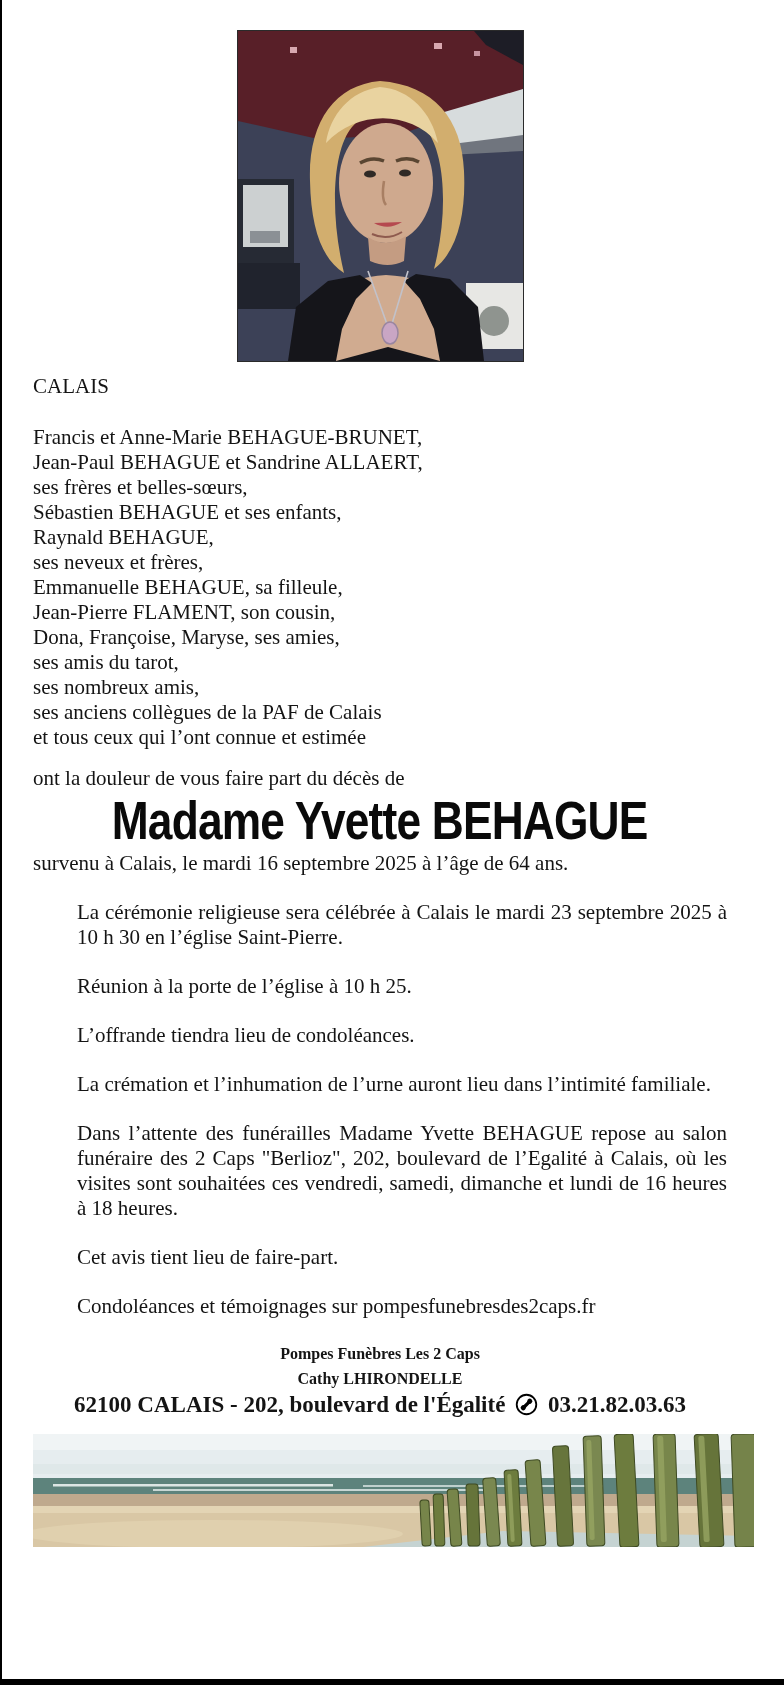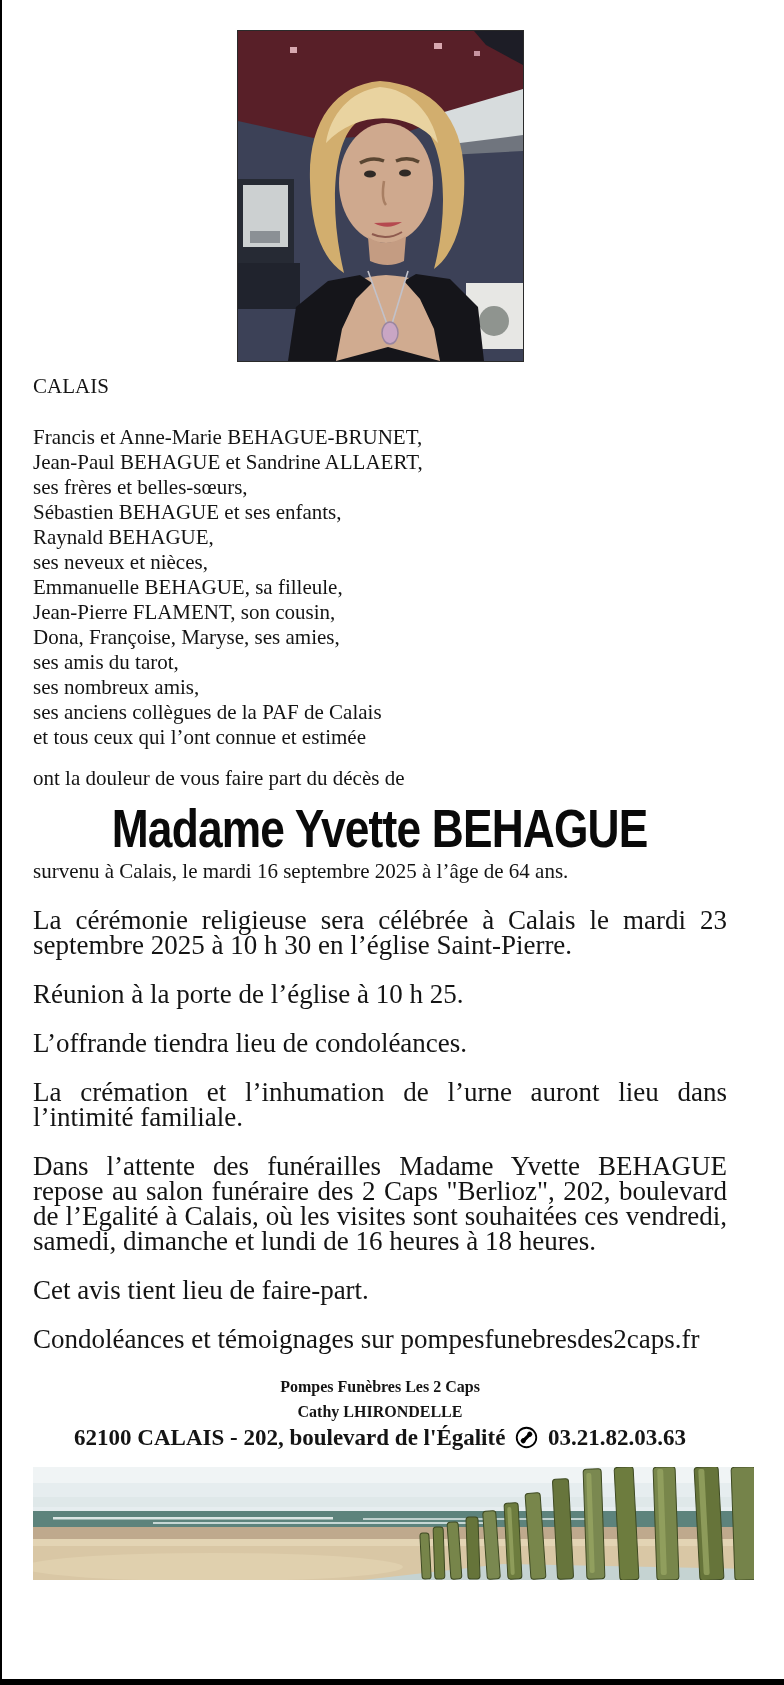--- a/index.html
+++ b/index.html
@@ -10,30 +10,30 @@
   }
   .edge-left{position:absolute;left:0;top:0;width:2px;height:1685px;background:#000;}
   .edge-bottom{position:absolute;left:0;bottom:0;width:784px;height:6px;background:#000;}
   .content{position:absolute;left:33px;top:0;width:694px;}
   .photo-wrap{margin:30px auto 0 auto;width:287px;height:332px;}
   .photo-frame{width:285px;height:330px;border:1px solid #2a2a2a;display:block;}
   .city{margin-top:12px;font-size:21px;line-height:25px;}
   .family{margin-top:26px;}
   .family-line{font-size:21px;line-height:25px;white-space:nowrap;}
   .intro{margin-top:16px;font-size:21px;line-height:25px;}
-  .title-row{margin-top:8px;text-align:center;height:58px;}
+  .title-row{margin-top:0;text-align:center;height:58px;}
   .title{
     display:inline-block;
     font-family:"Liberation Sans", sans-serif;
     font-weight:bold;font-size:54px;line-height:58px;
     letter-spacing:-1px;
     transform:scaleX(0.82);transform-origin:50% 50%;
     white-space:nowrap;color:#0a0a0a;
   }
-  .para{margin-top:24px;font-size:27px;line-height:25px;hyphens:none;}
+  .para{margin-top:24px;font-size:21px;line-height:25px;hyphens:none;margin-left:44px;}
   .para.justify{text-align:justify;}
   .death-line{margin-top:2px;font-size:21px;line-height:25px;font-family:Liberation Serif, serif;}
   .footer{margin-top:22px;text-align:center;font-weight:bold;}
   .footer-company,.footer-contact{font-size:16px;line-height:25px;}
   .footer-address{font-size:23px;line-height:27px;white-space:nowrap;}
   .phone-icon-svg{width:23px;height:23px;vertical-align:-4px;margin:0 4px;}
   .beach-wrap{margin:16px auto 0 auto;width:721px;height:113px;display:block;}
 </style>
 </head>
 <body>
@@ -80,21 +80,21 @@
   </div>
 
   <div class="city">CALAIS</div>
 
   <div class="family">
     <div class="family-line">Francis et Anne-Marie BEHAGUE-BRUNET,</div>
     <div class="family-line">Jean-Paul BEHAGUE et Sandrine ALLAERT,</div>
     <div class="family-line">ses frères et belles-sœurs,</div>
     <div class="family-line">Sébastien BEHAGUE et ses enfants,</div>
     <div class="family-line">Raynald BEHAGUE,</div>
-    <div class="family-line">ses neveux et nièces,</div>
+    <div class="family-line">ses neveux et frères,</div>
     <div class="family-line">Emmanuelle BEHAGUE, sa filleule,</div>
     <div class="family-line">Jean-Pierre FLAMENT, son cousin,</div>
     <div class="family-line">Dona, Françoise, Maryse, ses amies,</div>
     <div class="family-line">ses amis du tarot,</div>
     <div class="family-line">ses nombreux amis,</div>
     <div class="family-line">ses anciens collègues de la PAF de Calais</div>
     <div class="family-line">et tous ceux qui l’ont connue et estimée</div>
   </div>
 
   <div class="intro">ont la douleur de vous faire part du décès de</div>

